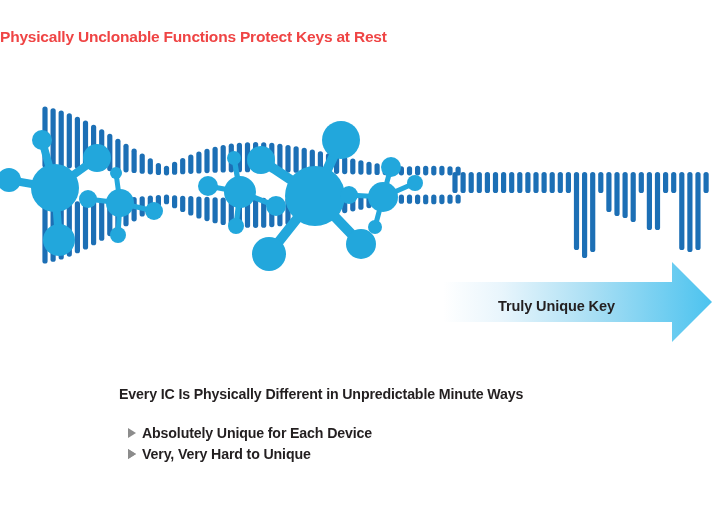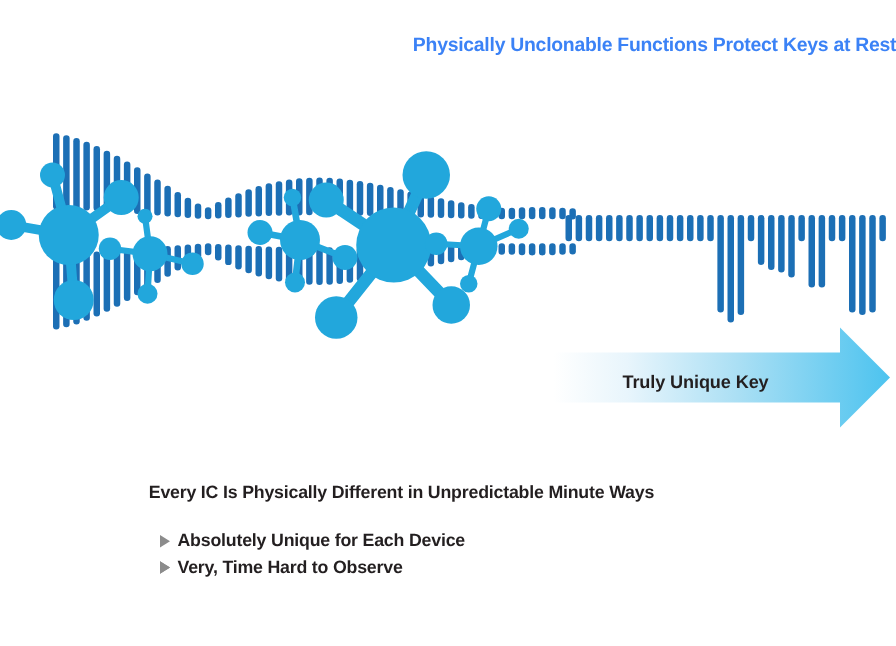--- a/index.html
+++ b/index.html
@@ -8,24 +8,24 @@
     background:#ffffff;
     font-family:"Liberation Sans", sans-serif;
     overflow:hidden;
     position:relative;
   }
   #stage{position:absolute;left:0;top:0;width:717px;height:517px;}
 
   .title{
     position:absolute;
     left:0;top:28px;width:717px;
-    text-align:right;
+    text-align:left;
     font-size:15.5px;
     font-weight:bold;
-    color:#3b82f6;
+    color:#ef4444;
     letter-spacing:-0.2px;
   }
 
   .graphic{position:absolute;left:0;top:60px;width:717px;height:310px;}
   .graphic svg{display:block;}
 
   .arrow-label{
     position:absolute;
     left:498px;top:298px;
     font-size:14.5px;
@@ -286,18 +286,18 @@
     <ul class="bullets">
       <li>
         <span class="tri"></span>
         <span>Absolutely Unique for Each Device</span>
       </li>
       <li>
         <span class="tri"></span>
       </li>
       <li>
         <span class="tri"></span>
-        <span>Very, Time Hard to Observe</span>
+        <span>Very, Very Hard to Unique</span>
       </li>
     </ul>
   </div>
 
 </div>
 
 </body></html>

